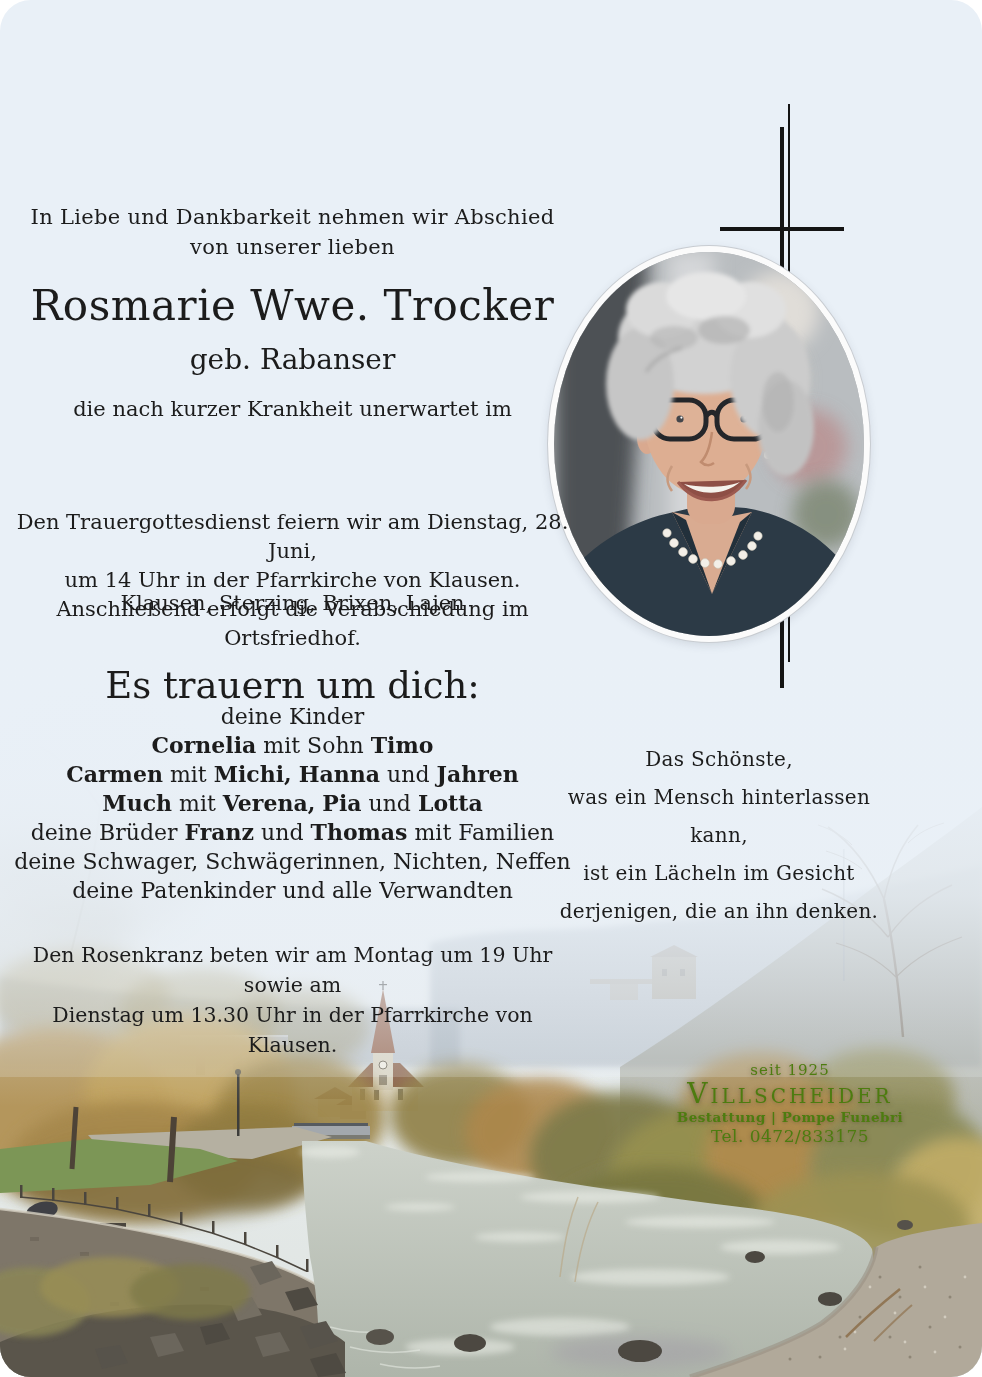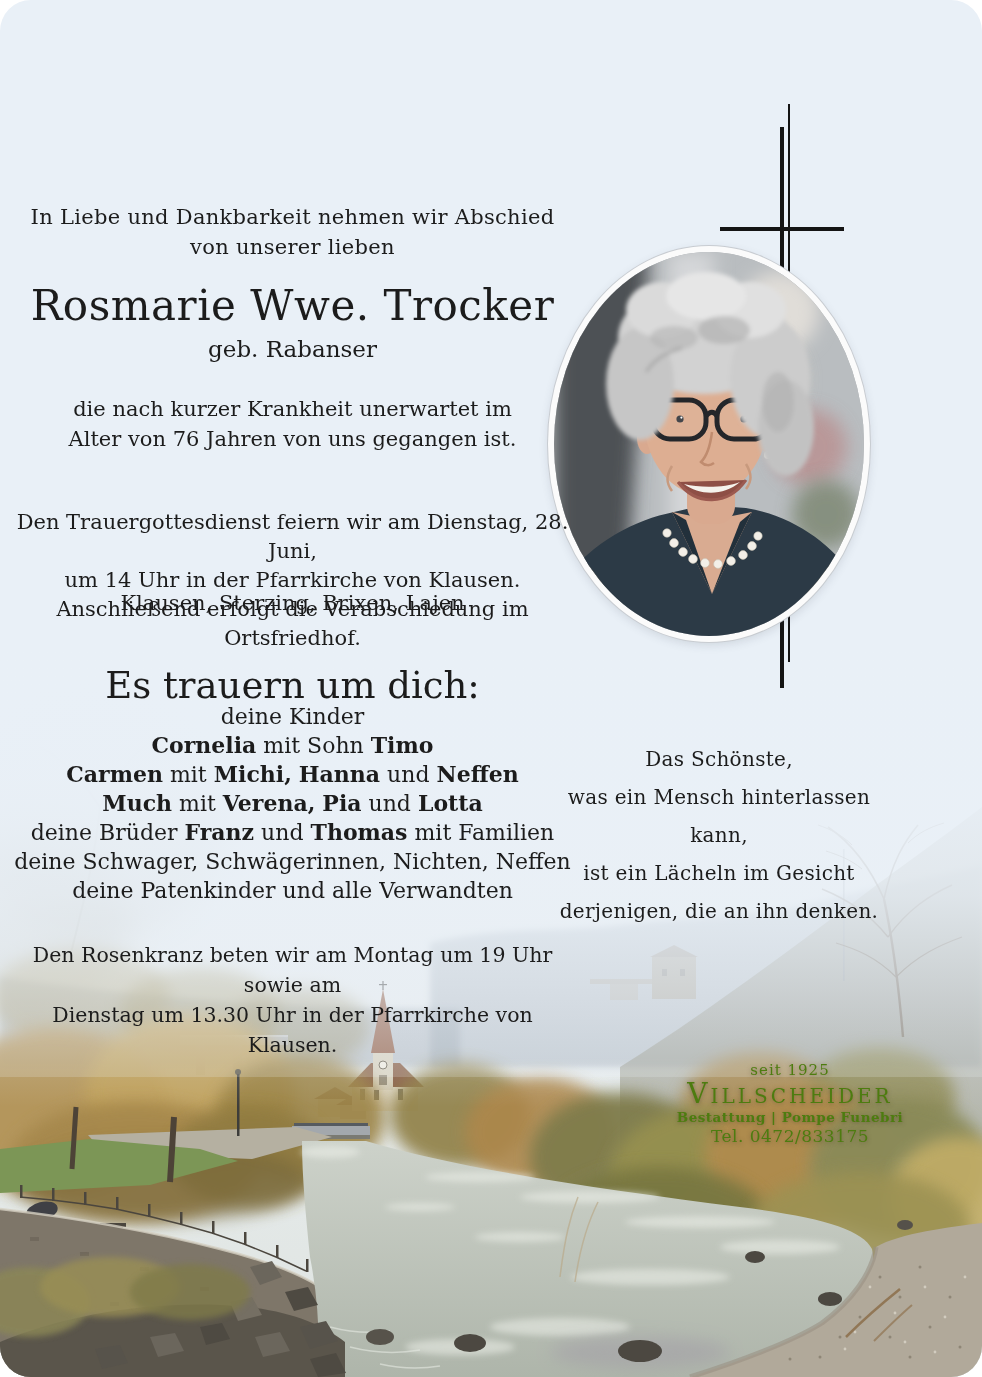--- a/index.html
+++ b/index.html
@@ -8,21 +8,21 @@
     background:#e9f0f7; color:#1c1c1c;
     font-family:"DejaVu Serif","Liberation Serif",serif;
     border-radius:31px;
   }
   .abs{position:absolute;}
   
   .col-left{left:5px; width:575px; text-align:center; z-index:6;}
   .intro{top:202px; font-size:21px; line-height:30px; letter-spacing:.3px;}
   .name-block{top:282px;}
   .name{font-size:42px; line-height:48px; letter-spacing:.5px;}
-  .maiden{font-size:23px; line-height:34px; margin-top:2px;}
+  .maiden{font-size:28px; line-height:34px; margin-top:13px;}
   .death{top:394px; font-size:21px; line-height:30px;}
   .service{top:476px; font-size:21px; line-height:29px;margin-top:32px;}
   .places{top:590px; font-size:21px; line-height:26px;}
   .mourn-head{top:664px; font-size:37px; line-height:44px;}
   .mourners{top:702px; font-size:22px; line-height:29px;}
   .mourners .b{font-weight:700;}
   .rosary{top:940px; font-size:20.5px; line-height:30px; z-index:6;}
   
   .quote{left:558px; width:322px; top:729px; text-align:center;
          font-size:20px; line-height:38px; letter-spacing:.3px; z-index:6;margin-top:11px;}
@@ -405,37 +405,36 @@
     <div>von unserer lieben</div>
   </div>
 
   <div class="abs col-left name-block">
     <div class="name">Rosmarie Wwe. Trocker</div>
     <div class="maiden">geb. Rabanser</div>
   </div>
 
   <div class="abs col-left death">
     <div>die nach kurzer Krankheit unerwartet im</div>
-    <div>Alter von 76 Jahren von uns gegangen ist.</div>
   </div>
 
   <div class="abs col-left service">
     <div>Den Trauergottesdienst feiern wir am Dienstag, 28. Juni,</div>
     <div>um 14 Uhr in der Pfarrkirche von Klausen.</div>
     <div>Anschließend erfolgt die Verabschiedung im Ortsfriedhof.</div>
   </div>
 
   <div class="abs col-left places">Klausen, Sterzing, Brixen, Lajen</div>
 
   <div class="abs col-left mourn-head">Es trauern um dich:</div>
 
   <div class="abs col-left mourners">
     <div>deine Kinder</div>
     <div><span class="b">Cornelia</span><span> mit Sohn </span><span class="b">Timo</span></div>
-    <div><span class="b">Carmen</span><span> mit </span><span class="b">Michi,</span><span> </span><span class="b">Hanna</span><span> und </span><span class="b">Neffen</span></div>
+    <div><span class="b">Carmen</span><span> mit </span><span class="b">Michi,</span><span> </span><span class="b">Hanna</span><span> und </span><span class="b">Jahren</span></div>
     <div><span class="b">Much</span><span> mit </span><span class="b">Verena,</span><span> </span><span class="b">Pia</span><span> und </span><span class="b">Lotta</span></div>
     <div><span>deine Brüder </span><span class="b">Franz</span><span> und </span><span class="b">Thomas</span><span> mit Familien</span></div>
     <div>deine Schwager, Schwägerinnen, Nichten, Neffen</div>
     <div>deine Patenkinder und alle Verwandten</div>
   </div>
 
   <div class="abs col-left rosary">
     <div>Den Rosenkranz beten wir am Montag um 19 Uhr  sowie am</div>
     <div>Dienstag um 13.30 Uhr in der Pfarrkirche von Klausen.</div>
   </div>

